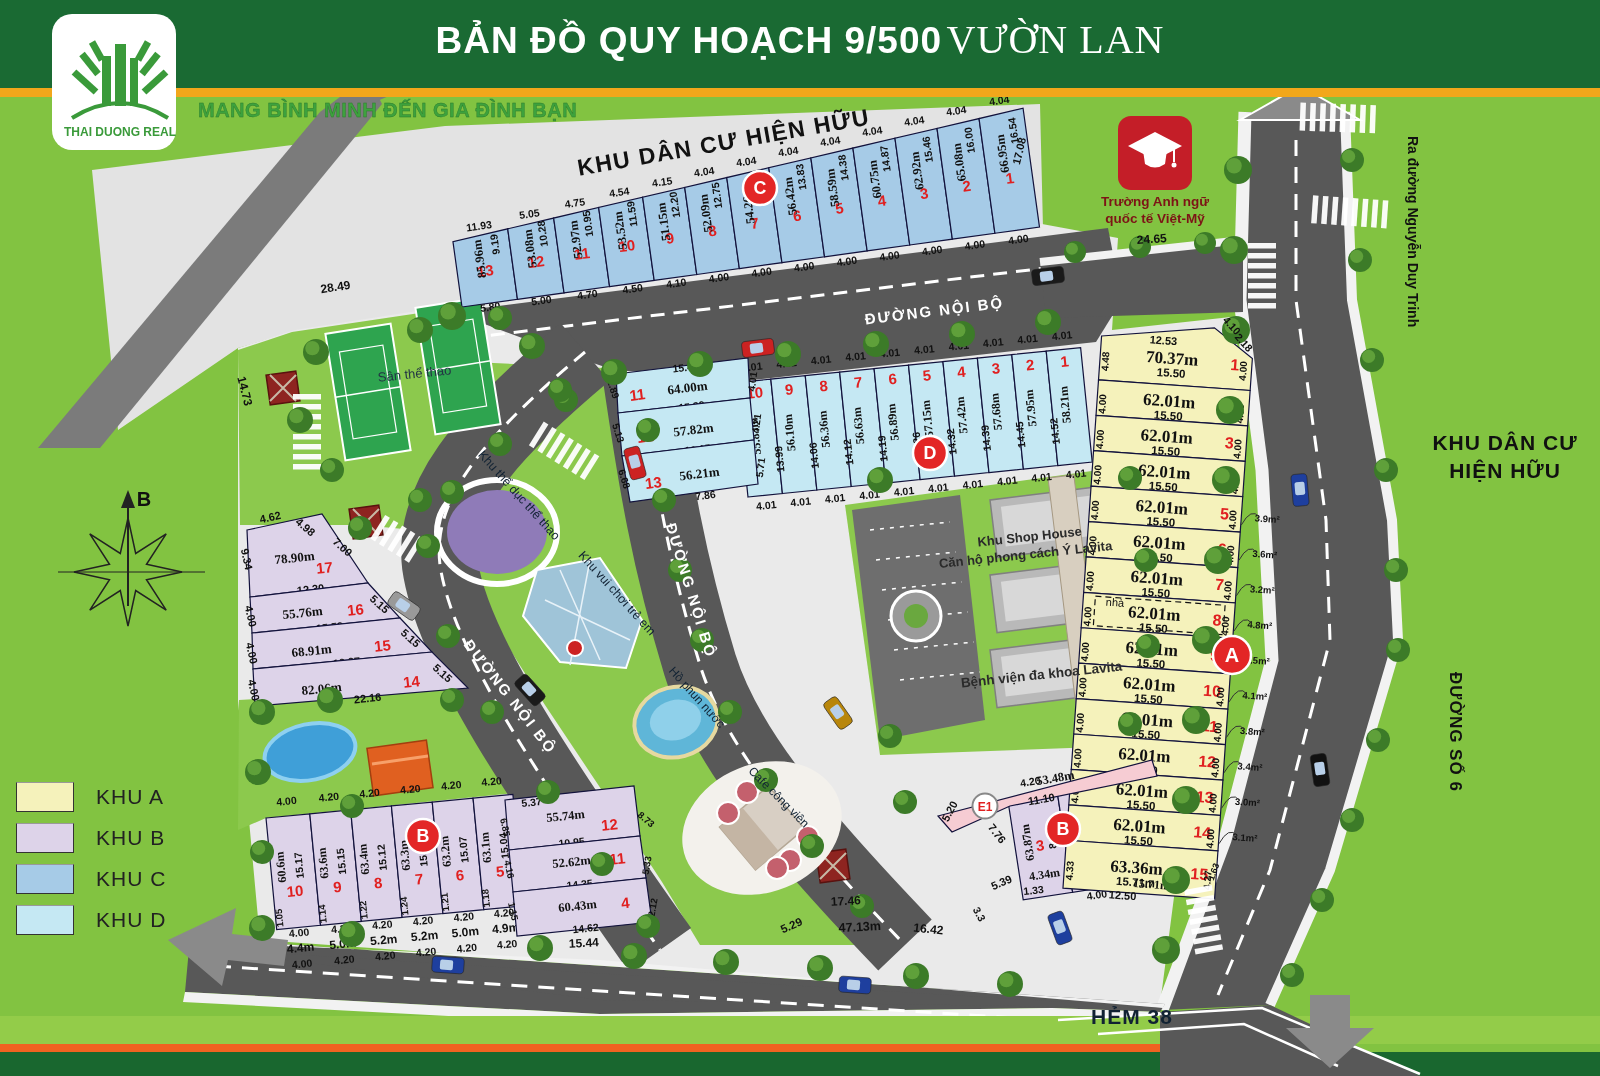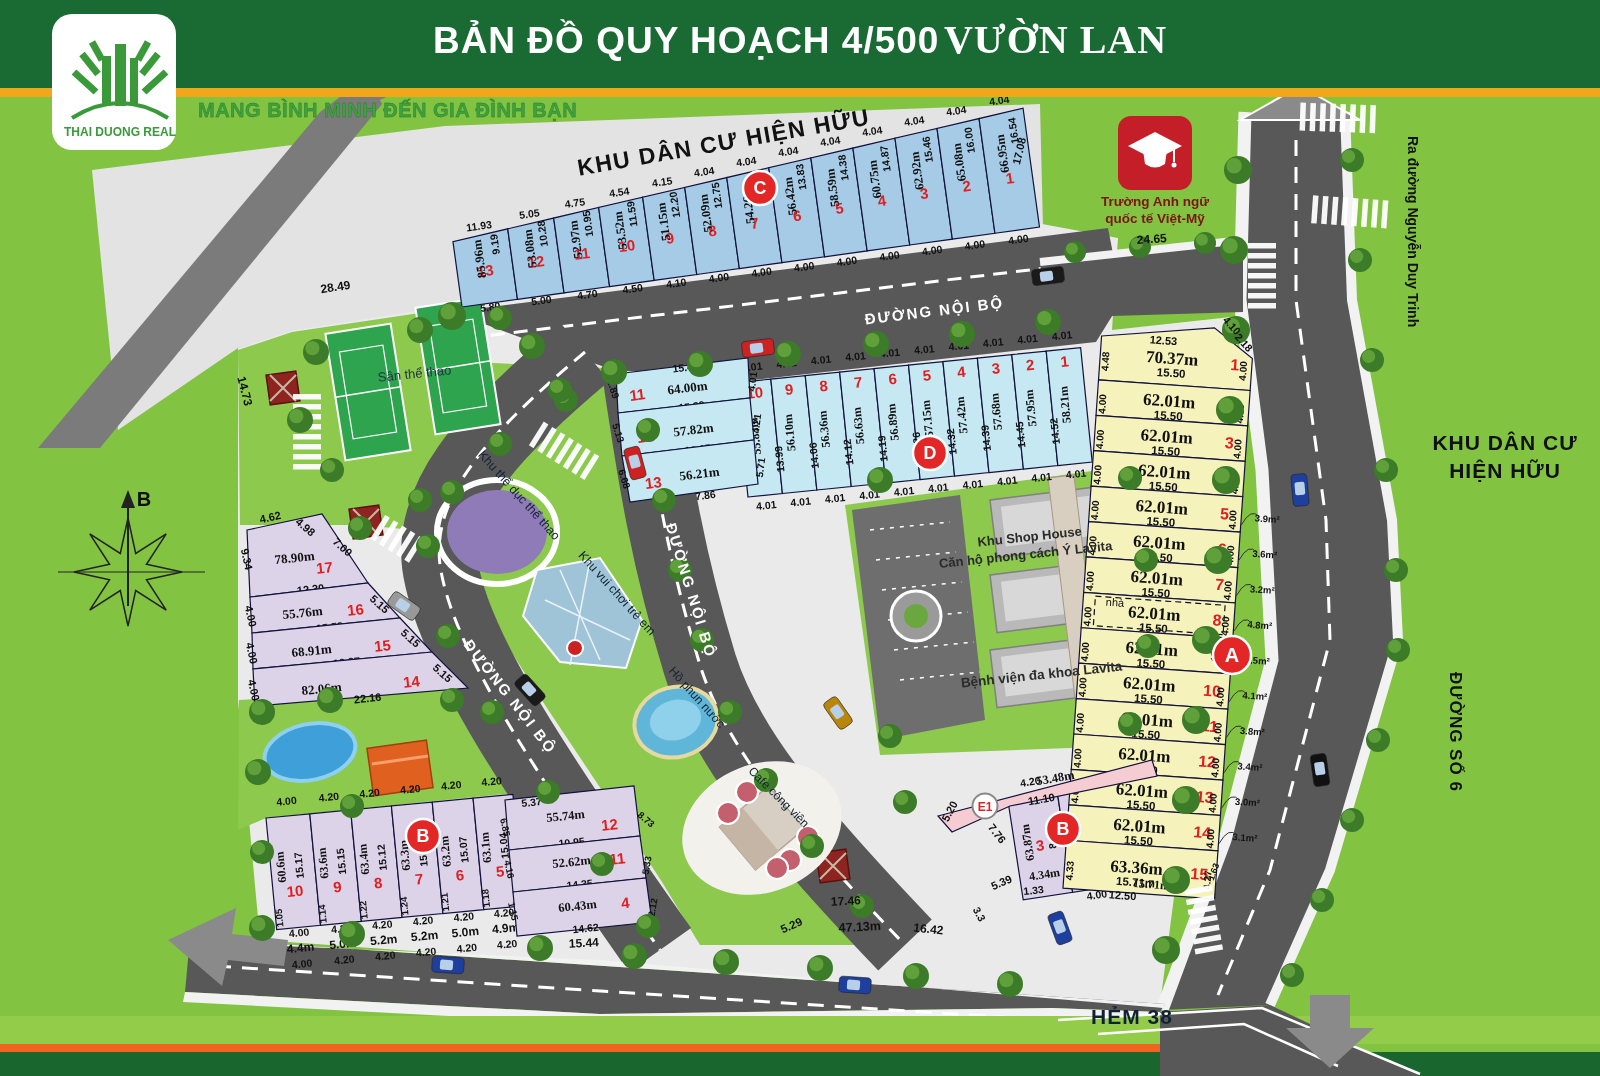--- a/index.html
+++ b/index.html
@@ -3,21 +3,21 @@
 <meta charset="utf-8">
 <style>
   html,body{margin:0;padding:0;background:#444;}
   .stage{position:relative;width:1600px;height:1076px;overflow:hidden;background:#82c341;
          font-family:"Liberation Sans",sans-serif;}
   #map{position:absolute;left:0;top:0;}
   .header{position:absolute;left:0;top:0;width:1600px;height:88px;background:#1a6a33;z-index:5;}
   .hstripe{position:absolute;left:0;top:88px;width:1600px;height:9px;background:#f2a71b;z-index:5;}
   .title{position:absolute;left:0;top:16px;width:1600px;text-align:center;color:#fff;z-index:6;}
   .title .t1{font-size:37px;font-weight:700;letter-spacing:1px;}
-  .title .t2{font-family:"Liberation Serif",serif;font-size:40px;font-weight:700;letter-spacing:1px;}
+  .title .t2{font-family:"Liberation Serif",serif;font-size:40px;font-weight:400;letter-spacing:1px;}
   .logo{position:absolute;left:52px;top:14px;width:124px;height:136px;background:#fff;border-radius:20px;z-index:7;}
   .slogan{position:absolute;left:198px;top:99px;font-size:20px;font-weight:800;color:#3da23d;
           letter-spacing:.5px;z-index:6;-webkit-text-stroke:.4px #2c7a2c;}
   .legend{position:absolute;left:16px;top:782px;z-index:6;}
   .lrow{display:flex;align-items:center;margin-bottom:11px;}
   .lsw{width:56px;height:28px;border:1.5px solid #333;border-top-color:#999;margin-right:22px;}
   .llab{font-size:21px;font-weight:500;color:#222;letter-spacing:1px;}
 </style>
 </head>
 <body>
@@ -780,35 +780,53 @@
       <text transform="translate(408,641) rotate(42)" text-anchor="middle" font-size="11" font-weight="700" font-family="&quot;Liberation Sans&quot;,sans-serif" fill="#111" letter-spacing="0">5.15</text>
       <text transform="translate(440,676) rotate(42)" text-anchor="middle" font-size="11" font-weight="700" font-family="&quot;Liberation Sans&quot;,sans-serif" fill="#111" letter-spacing="0">5.15</text>
       <text transform="translate(994,836) rotate(52)" text-anchor="middle" font-size="11" font-weight="700" font-family="&quot;Liberation Sans&quot;,sans-serif" fill="#111" letter-spacing="0">7.76</text>
       <text transform="translate(1003,886) rotate(-24)" text-anchor="middle" font-size="11" font-weight="700" font-family="&quot;Liberation Sans&quot;,sans-serif" fill="#111" letter-spacing="0">5.39</text>
       <text transform="translate(1034,894) rotate(-6)" text-anchor="middle" font-size="10.5" font-weight="700" font-family="&quot;Liberation Sans&quot;,sans-serif" fill="#111" letter-spacing="0">1.33</text>
     </svg>
 
 <div class="header"></div>
 <div class="hstripe"></div>
 <div class="title">
-  <span class="t1">BẢN ĐỒ QUY HOẠCH 4/500</span>
+  <span class="t1">BẢN ĐỒ QUY HOẠCH 9/500</span>
   <span class="t2">VƯỜN LAN</span>
 </div>
 <div class="logo">
   <svg width="136" height="136" viewBox="0 0 136 136">
     <path d="M20 104 Q68 74 116 104" stroke="#3a9a3a" stroke-width="4" fill="none"></path>
     <rect x="50" y="42" width="9" height="50" fill="#3a9a3a"></rect>
     <rect x="63" y="30" width="11" height="62" fill="#3a9a3a"></rect>
     <rect x="78" y="44" width="8" height="48" fill="#3a9a3a"></rect>
     <g stroke="#3a9a3a" stroke-width="7">
       <line x1="44" y1="78" x2="22" y2="58"></line>
           <line x1="46" y1="60" x2="30" y2="40"></line>
       <line x1="92" y1="78" x2="114" y2="58"></line>
           <line x1="90" y1="60" x2="106" y2="40"></line>
       <line x1="50" y1="46" x2="40" y2="28"></line>
           <line x1="86" y1="46" x2="96" y2="28"></line>
     </g>
     <text x="68" y="122" text-anchor="middle" font-size="12" font-weight="700" fill="#3a9a3a" font-family="Liberation Sans, sans-serif">THAI DUONG REAL</text>
   </svg>
 </div>
 <div class="slogan">MANG BÌNH MINH ĐẾN GIA ĐÌNH BẠN</div>
+<div class="legend" id="legend">
+      <div class="lrow">
+        <div class="lsw" style="background: rgb(245, 242, 187);"></div>
+        <div class="llab">KHU A</div>
+      </div>
+      <div class="lrow">
+        <div class="lsw" style="background: rgb(221, 211, 233);"></div>
+        <div class="llab">KHU B</div>
+      </div>
+      <div class="lrow">
+        <div class="lsw" style="background: rgb(166, 203, 231);"></div>
+        <div class="llab">KHU C</div>
+      </div>
+      <div class="lrow">
+        <div class="lsw" style="background: rgb(197, 232, 243);"></div>
+        <div class="llab">KHU D</div>
+      </div>
+    </div>
 
 </div>
 
 </body></html>

